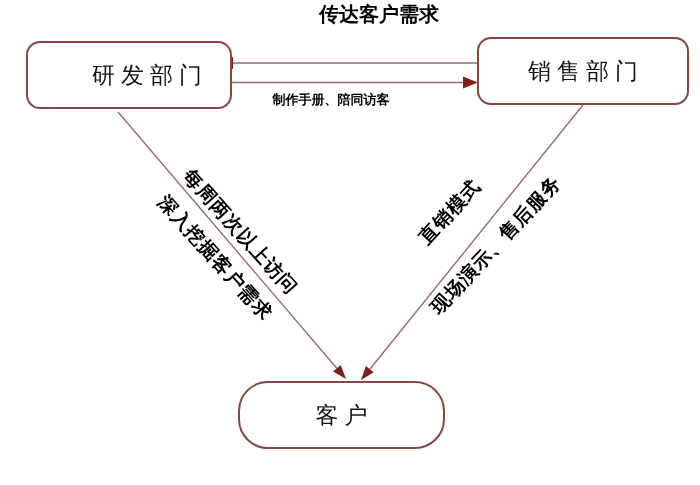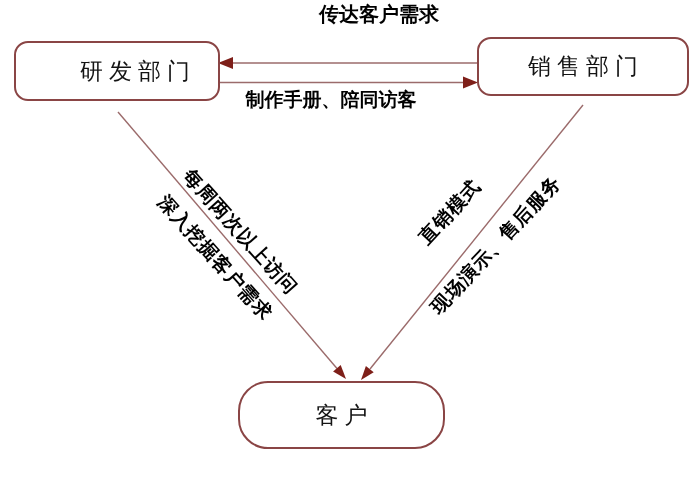--- a/index.html
+++ b/index.html
@@ -33,33 +33,33 @@
     background: var(--bg-color);
     border: 2px solid var(--box-border);
     border-radius: 14px;
     display: flex; align-items: center; justify-content: center;
     font-family: "Liberation Serif", serif;
     font-size: 23px;
     letter-spacing: 6px;
     text-indent: 6px;
     color: var(--text-color);
   }
-  .node-rd       { left: 14px;  top: 41px;  width: 206px; height: 60px; padding-left: 36px; }
-  .node-sales    { left: 477px; top: 37px;  width: 212px; height: 59px; }
+  .node-rd       { left: 26px;  top: 41px;  width: 206px; height: 68px; padding-left: 36px; }
+  .node-sales    { left: 477px; top: 37px;  width: 212px; height: 68px; }
   .node-customer { left: 238px; top: 381px; width: 207px; height: 68px; border-radius: 30px; }
   .edge-label {
     position: absolute;
     white-space: nowrap;
     font-weight: bold;
     color: #000000;
     transform: translate(-50%, -50%);
   }
   .lbl-top-1 { left: 352px; top: 14px;  font-size: 20px; margin-left: 27px; }
   .lbl-top-2 { left: 352px; top: 35px;  font-size: 20px; }
-  .lbl-mid   { left: 331px; top: 100px; font-size: 19px; }
+  .lbl-mid   { left: 331px; top: 100px; font-size: 13px; }
   .lbl-diag  { font-size: 19px; letter-spacing: 1px; }
   .lbl-left-1  { left: 240px; top: 232px; transform: translate(-50%,-50%) rotate(48deg); }
   .lbl-left-2  { left: 215px; top: 258px; transform: translate(-50%,-50%) rotate(48deg); }
   .lbl-right-1 { left: 450px; top: 212px; transform: translate(-50%,-50%) rotate(-47deg); }
   .lbl-right-2 { left: 496px; top: 245px; transform: translate(-50%,-50%) rotate(-47deg); }
 </style>
 </head>
 <body>
 
 <div class="canvas">

